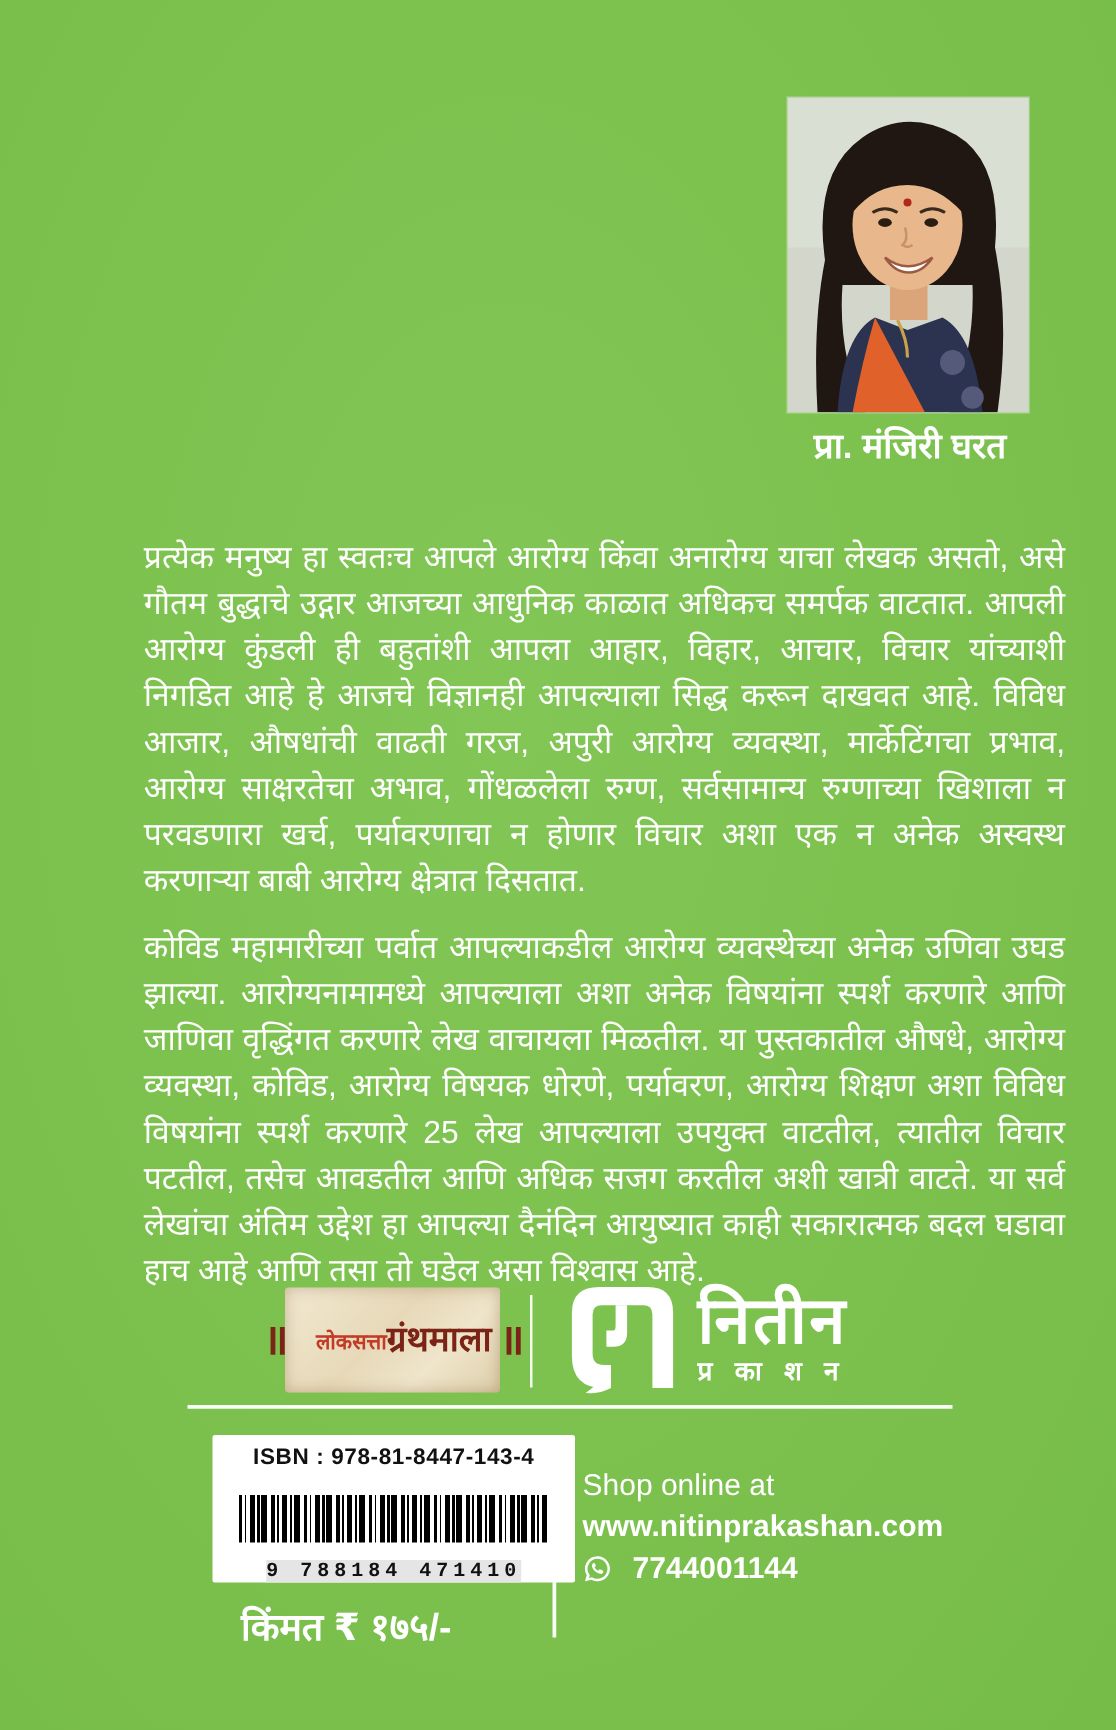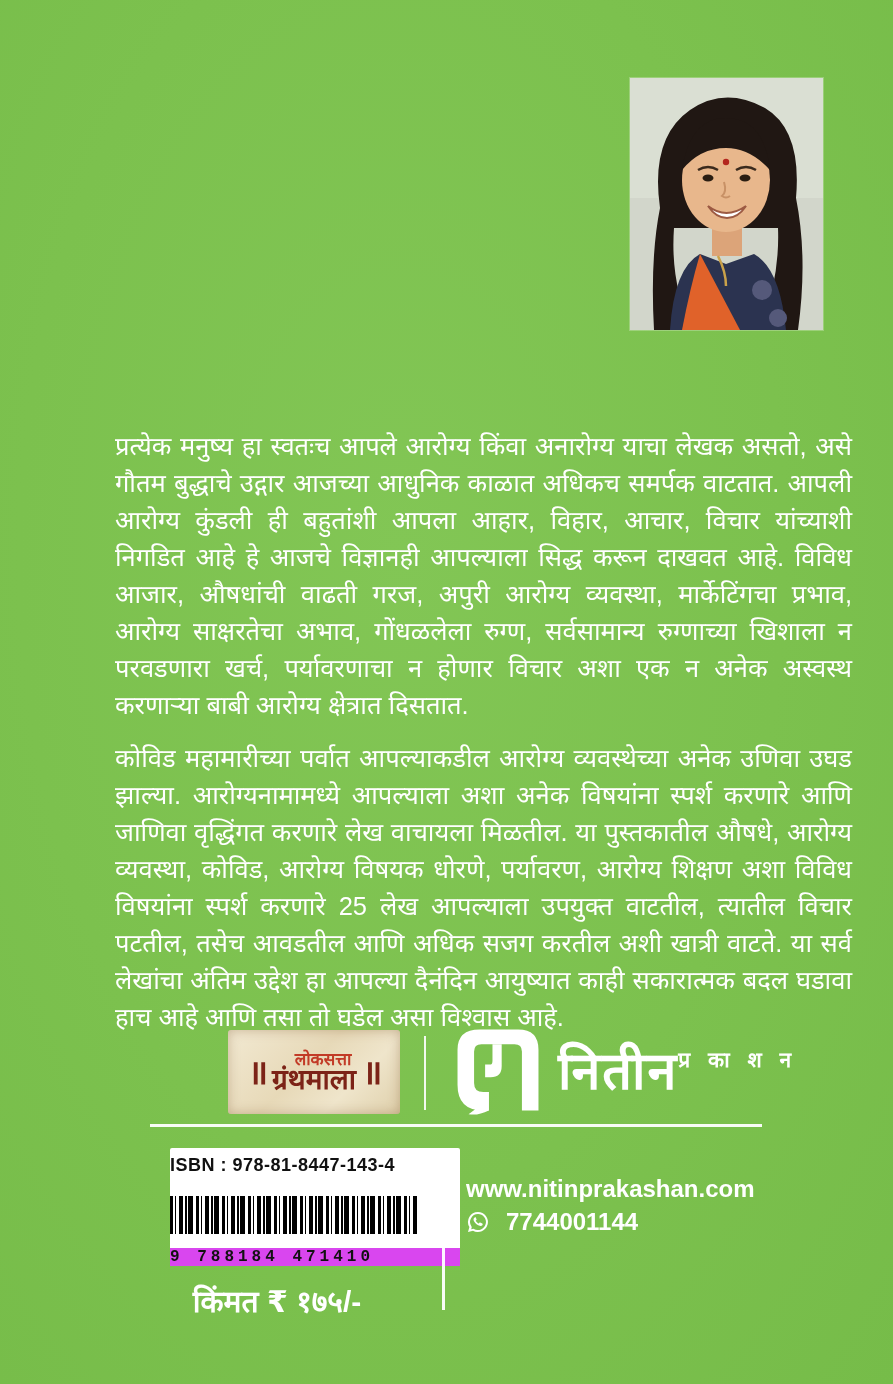--- a/index.html
+++ b/index.html
@@ -35,48 +35,48 @@
   .para2{top:740px;}
 
   
   .loksatta-logo{
     position:absolute;left:228px;top:1030px;width:172px;height:84px;
     background:linear-gradient(135deg,#f2e9d2 0%,#e7d9b8 45%,#efe5cb 70%,#dfd0ab 100%);
     border-radius:3px;box-shadow:inset 0 0 12px rgba(120,80,40,.35);
     display:flex;align-items:center;justify-content:center;gap:6px;
   }
   .loksatta-bars{color:#7c2317;font-size:34px;font-weight:bold;line-height:1;letter-spacing:-2px;}
-  .loksatta-text{display:flex;flex-direction:column;align-items:center;line-height:1;}
+  .loksatta-text{display:flex;flex-direction:row;align-items:center;line-height:1;}
   .loksatta-top{color:#c23b27;font-size:17px;font-weight:bold;margin-left:18px;margin-bottom:-2px;}
   .loksatta-bottom{color:#7c2317;font-size:28px;font-weight:bold;}
   .logo-divider{position:absolute;left:424px;top:1036px;width:2px;height:74px;background:rgba(255,255,255,.9);}
   .nitin-logo{position:absolute;left:452px;top:1024px;display:flex;align-items:flex-start;gap:14px;}
   .nitin-mark{width:92px;height:92px;}
-  .nitin-text{display:flex;flex-direction:row;color:#fff;line-height:1;margin-top:21px;justify-content:flex-end;}
+  .nitin-text{display:flex;flex-direction:column;color:#fff;line-height:1;margin-top:7px;justify-content:flex-end;}
   .nitin-name{font-size:52px;font-weight:bold;letter-spacing:2px;}
   .nitin-sub{font-size:21px;font-weight:bold;letter-spacing:6px;margin-top:4px;white-space:nowrap;}
 
   
   .footer-rule{position:absolute;left:150px;top:1124px;width:612px;height:3px;background:rgba(255,255,255,.95);}
   .isbn-box{
     position:absolute;left:170px;top:1148px;width:290px;height:118px;
     background:#fff;border-radius:2px;color:#111;
-    display:flex;flex-direction:column;padding-top:7px;box-sizing:border-box;gap:16px;
+    display:flex;flex-direction:column;align-items:center;padding-top:7px;box-sizing:border-box;gap:16px;
   }
   .isbn-label{font-size:18px;font-weight:bold;letter-spacing:.5px;}
   .barcode{
     width:248px;height:58px;margin-top:4px;
     background:repeating-linear-gradient(90deg,
       #000 0 3px,#fff 3px 5px,#000 5px 6px,#fff 6px 9px,
       #000 9px 13px,#fff 13px 15px,#000 15px 17px,#fff 17px 18px,
       #000 18px 23px,#fff 23px 26px);
   }
   .barcode-digits{
     font-family:"Liberation Mono","DejaVu Sans Mono",monospace;
-    font-size:16px;font-weight:bold;letter-spacing:4px;margin-top:-2px;background:#d946ef;
+    font-size:16px;font-weight:bold;letter-spacing:4px;margin-top:-2px;background:#e5e5e5;
   }
   .v-divider{position:absolute;left:442px;top:1152px;width:3px;height:158px;background:rgba(255,255,255,.95);}
   .shop-block{position:absolute;left:466px;top:1172px;color:#fff;font-size:24px;line-height:33px;}
   .shop-url{font-weight:bold;}
   .shop-phone{font-weight:bold;display:flex;align-items:center;gap:16px;}
   .price{
     position:absolute;left:132px;top:1280px;width:290px;
     color:#fff;font-size:30px;font-weight:bold;text-align:center;white-space:nowrap;
   }
 </style>
@@ -105,20 +105,21 @@
       <path d="M94 104 q3 10 -2 14 q4 3 8 0" stroke="#c89166" stroke-width="2" fill="none"></path>
       <path d="M78 128 q18 14 38 0 q-8 12 -19 12 q-11 0 -19 -12 Z" fill="#fff" stroke="#9c5a43" stroke-width="2"></path>
 
       <path d="M40 252 Q44 190 70 176 L96 186 L124 176 Q150 190 156 252 Z" fill="#2b3350"></path>
       <path d="M70 176 Q60 210 52 252 L110 252 Q90 214 70 176 Z" fill="#e0622a"></path>
       <circle cx="132" cy="212" r="10" fill="#55597a"></circle>
       <circle cx="148" cy="240" r="9" fill="#55597a"></circle>
       <path d="M88 178 q8 16 8 30" stroke="#caa24a" stroke-width="2.5" fill="none"></path>
     </svg>
   </div>
+  <div class="author-caption">प्रा. मंजिरी घरत</div>
 
   <div class="para para1">प्रत्येक मनुष्य हा स्वतःच आपले आरोग्य किंवा अनारोग्य याचा लेखक असतो, असे गौतम बुद्धाचे उद्गार आजच्या आधुनिक काळात अधिकच समर्पक वाटतात. आपली आरोग्य कुंडली ही बहुतांशी आपला आहार, विहार, आचार, विचार यांच्याशी निगडित आहे हे आजचे विज्ञानही आपल्याला सिद्ध करून दाखवत आहे. विविध आजार, औषधांची वाढती गरज, अपुरी आरोग्य व्यवस्था, मार्केटिंगचा प्रभाव, आरोग्य साक्षरतेचा अभाव, गोंधळलेला रुग्ण, सर्वसामान्य रुग्णाच्या खिशाला न परवडणारा खर्च, पर्यावरणाचा न होणार विचार अशा एक न अनेक अस्वस्थ करणाऱ्या बाबी आरोग्य क्षेत्रात दिसतात.</div>
   <div class="para para2">कोविड महामारीच्या पर्वात आपल्याकडील आरोग्य व्यवस्थेच्या अनेक उणिवा उघड झाल्या. आरोग्यनामामध्ये आपल्याला अशा अनेक विषयांना स्पर्श करणारे आणि जाणिवा वृद्धिंगत करणारे लेख वाचायला मिळतील. या पुस्तकातील औषधे, आरोग्य व्यवस्था, कोविड, आरोग्य विषयक धोरणे, पर्यावरण, आरोग्य शिक्षण अशा विविध विषयांना स्पर्श करणारे 25 लेख आपल्याला उपयुक्त वाटतील, त्यातील विचार पटतील, तसेच आवडतील आणि अधिक सजग करतील अशी खात्री वाटते. या सर्व लेखांचा अंतिम उद्देश हा आपल्या दैनंदिन आयुष्यात काही सकारात्मक बदल घडावा हाच आहे आणि तसा तो घडेल असा विश्वास आहे.</div>
 
   <div class="loksatta-logo">
     <span class="loksatta-bars">॥</span>
     <span class="loksatta-text">
       <span class="loksatta-top">लोकसत्ता</span>
       <span class="loksatta-bottom">ग्रंथमाला</span>
     </span>
@@ -143,20 +144,21 @@
 
   <div class="isbn-box">
     <span class="isbn-label">ISBN : 978-81-8447-143-4</span>
     <div class="barcode"></div>
     <span class="barcode-digits">9 788184 471410</span>
   </div>
 
   <div class="v-divider"></div>
 
   <div class="shop-block">
+    <div>Shop online at</div>
     <div class="shop-url">www.nitinprakashan.com</div>
     <div class="shop-phone">
       <svg width="24" height="24" viewBox="0 0 24 24">
         <path fill="#ffffff" d="M12 2a10 10 0 0 0-8.6 15.1L2 22l5-1.3A10 10 0 1 0 12 2zm0 2a8 8 0 1 1-4.1 14.9l-.3-.2-2.4.6.6-2.3-.2-.3A8 8 0 0 1 12 4zm-3 3.5c-.2 0-.5.1-.7.3-.7.7-1 1.7-.6 2.8.5 1.4 1.6 2.9 3.2 4 1.3.9 2.6 1.4 3.8 1.4.6 0 1.2-.2 1.6-.7.3-.3.4-.8.3-1.2l-.2-.5c-.1-.2-.4-.3-.6-.4l-1.6-.7c-.3-.1-.6 0-.8.2l-.5.6c-.1.2-.4.2-.6.1-1-.5-1.9-1.3-2.5-2.3-.1-.2-.1-.4.1-.6l.5-.5c.2-.2.2-.5.1-.8l-.7-1.6c-.1-.3-.4-.5-.8-.5z"></path>
       </svg>
       <span>7744001144</span>
     </div>
   </div>
 
   <div class="price">किंमत ₹ १७५/-</div>

